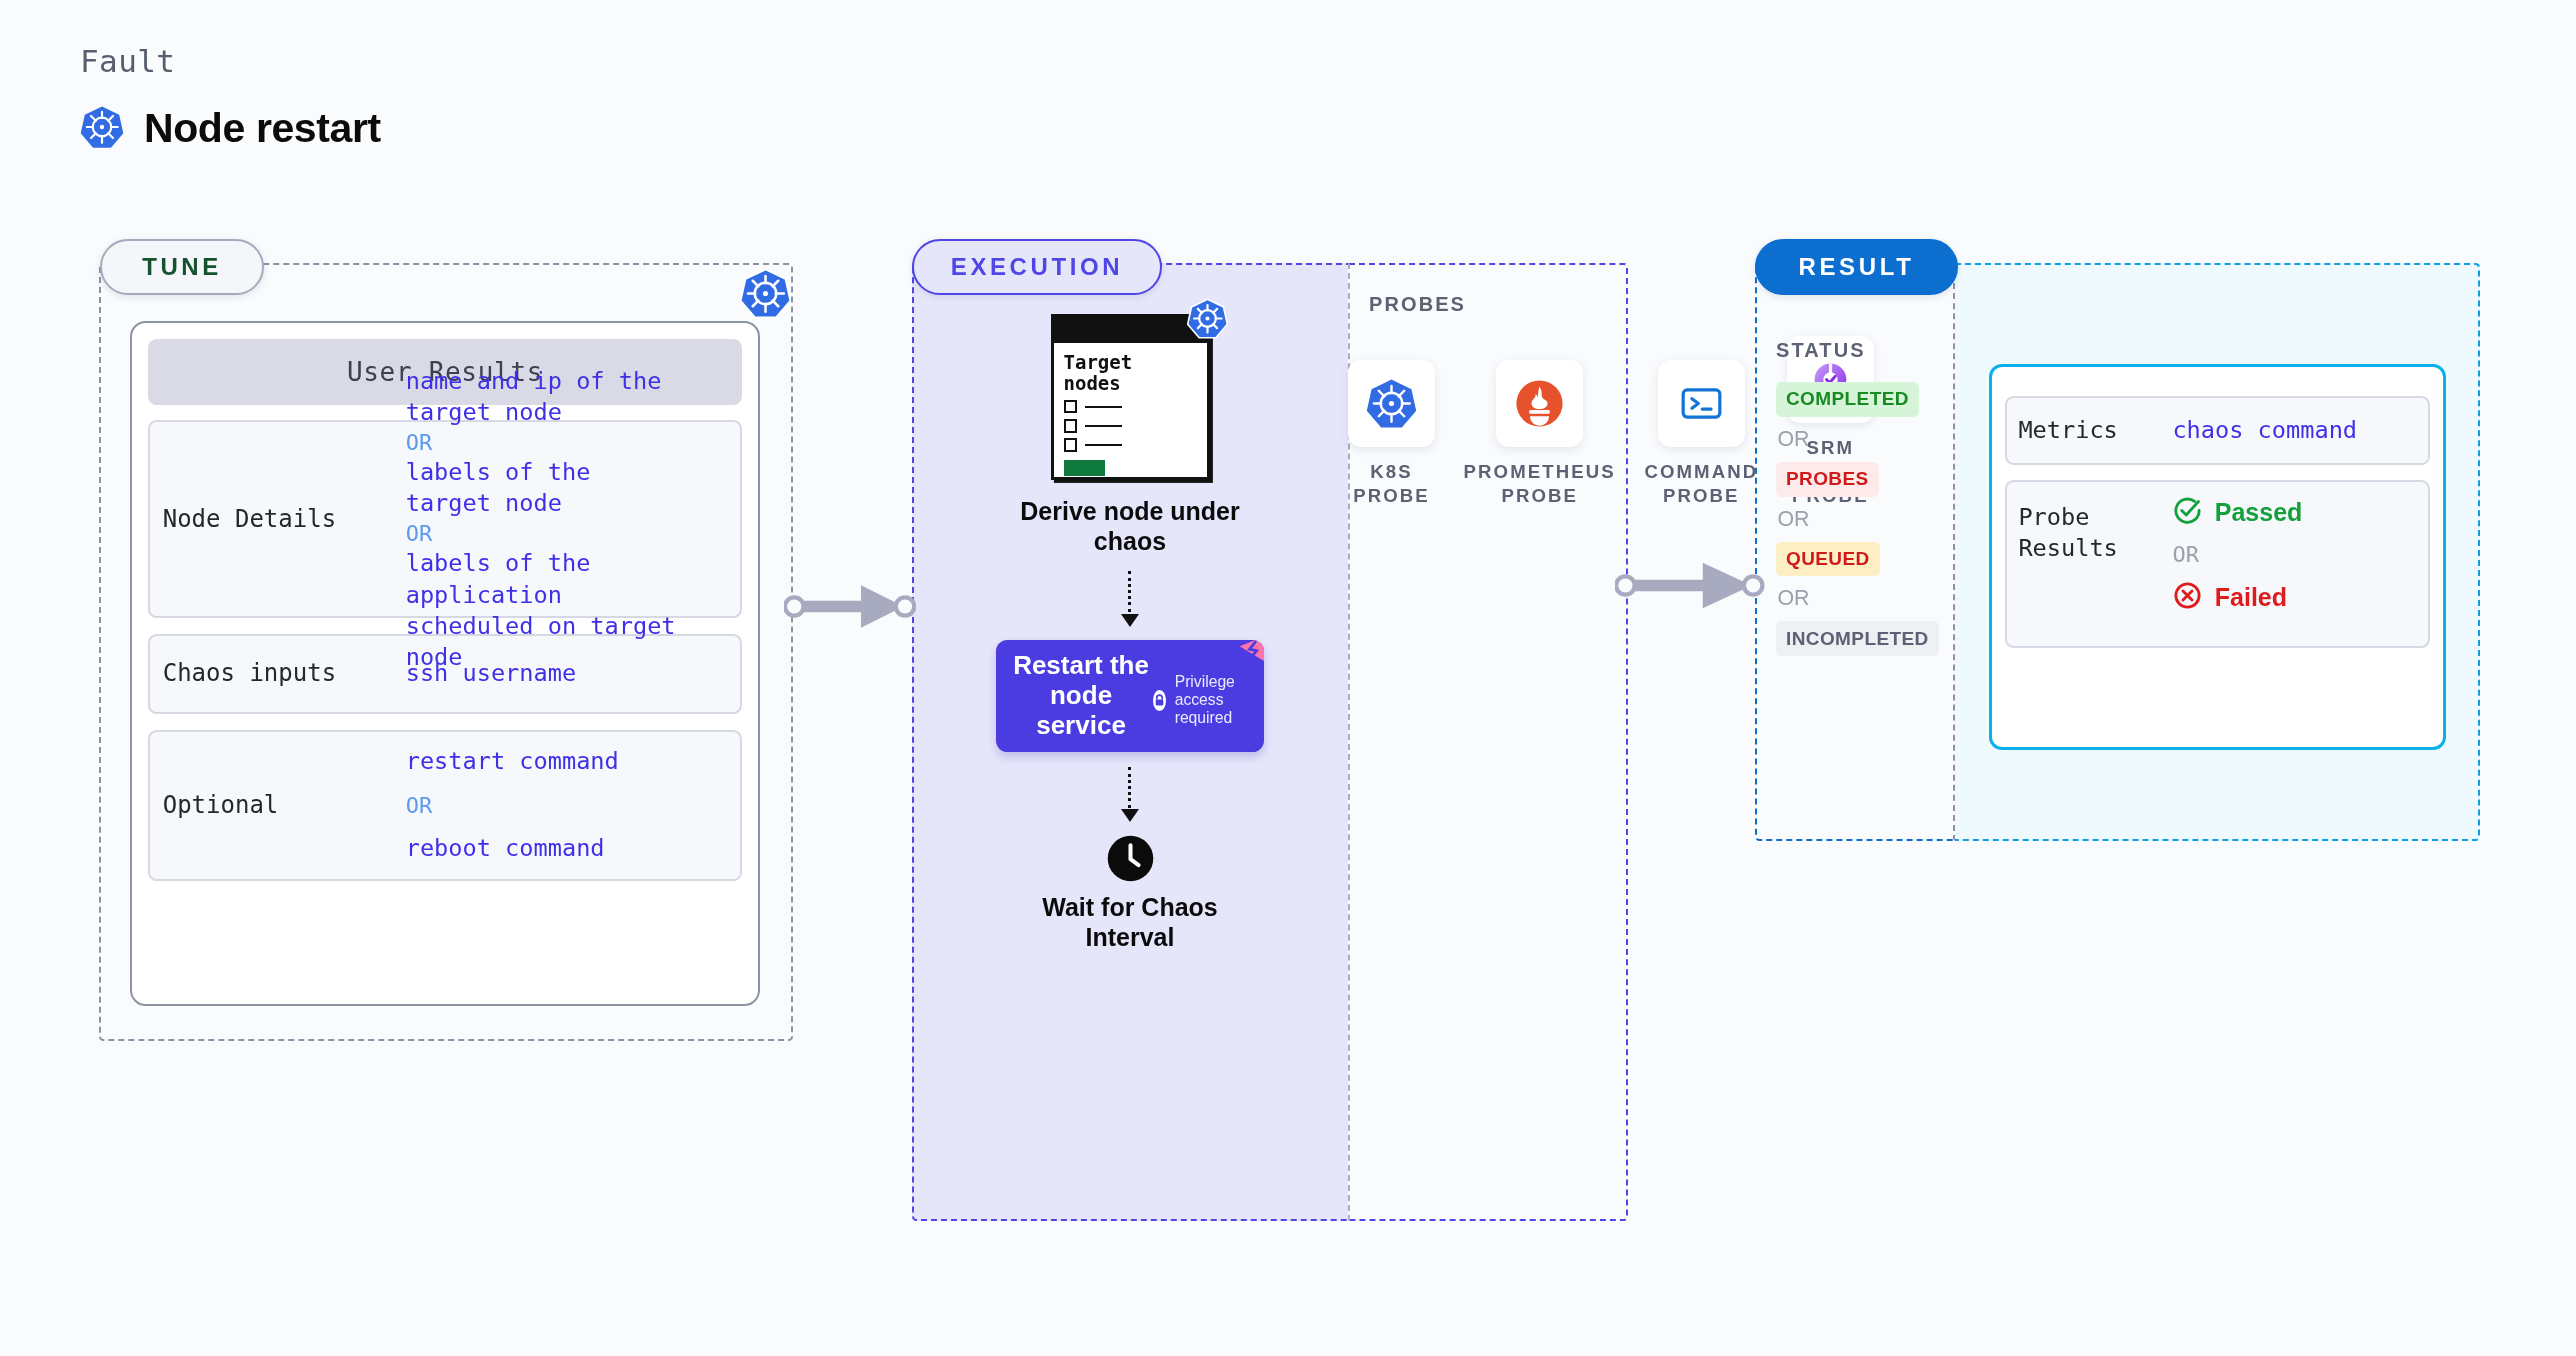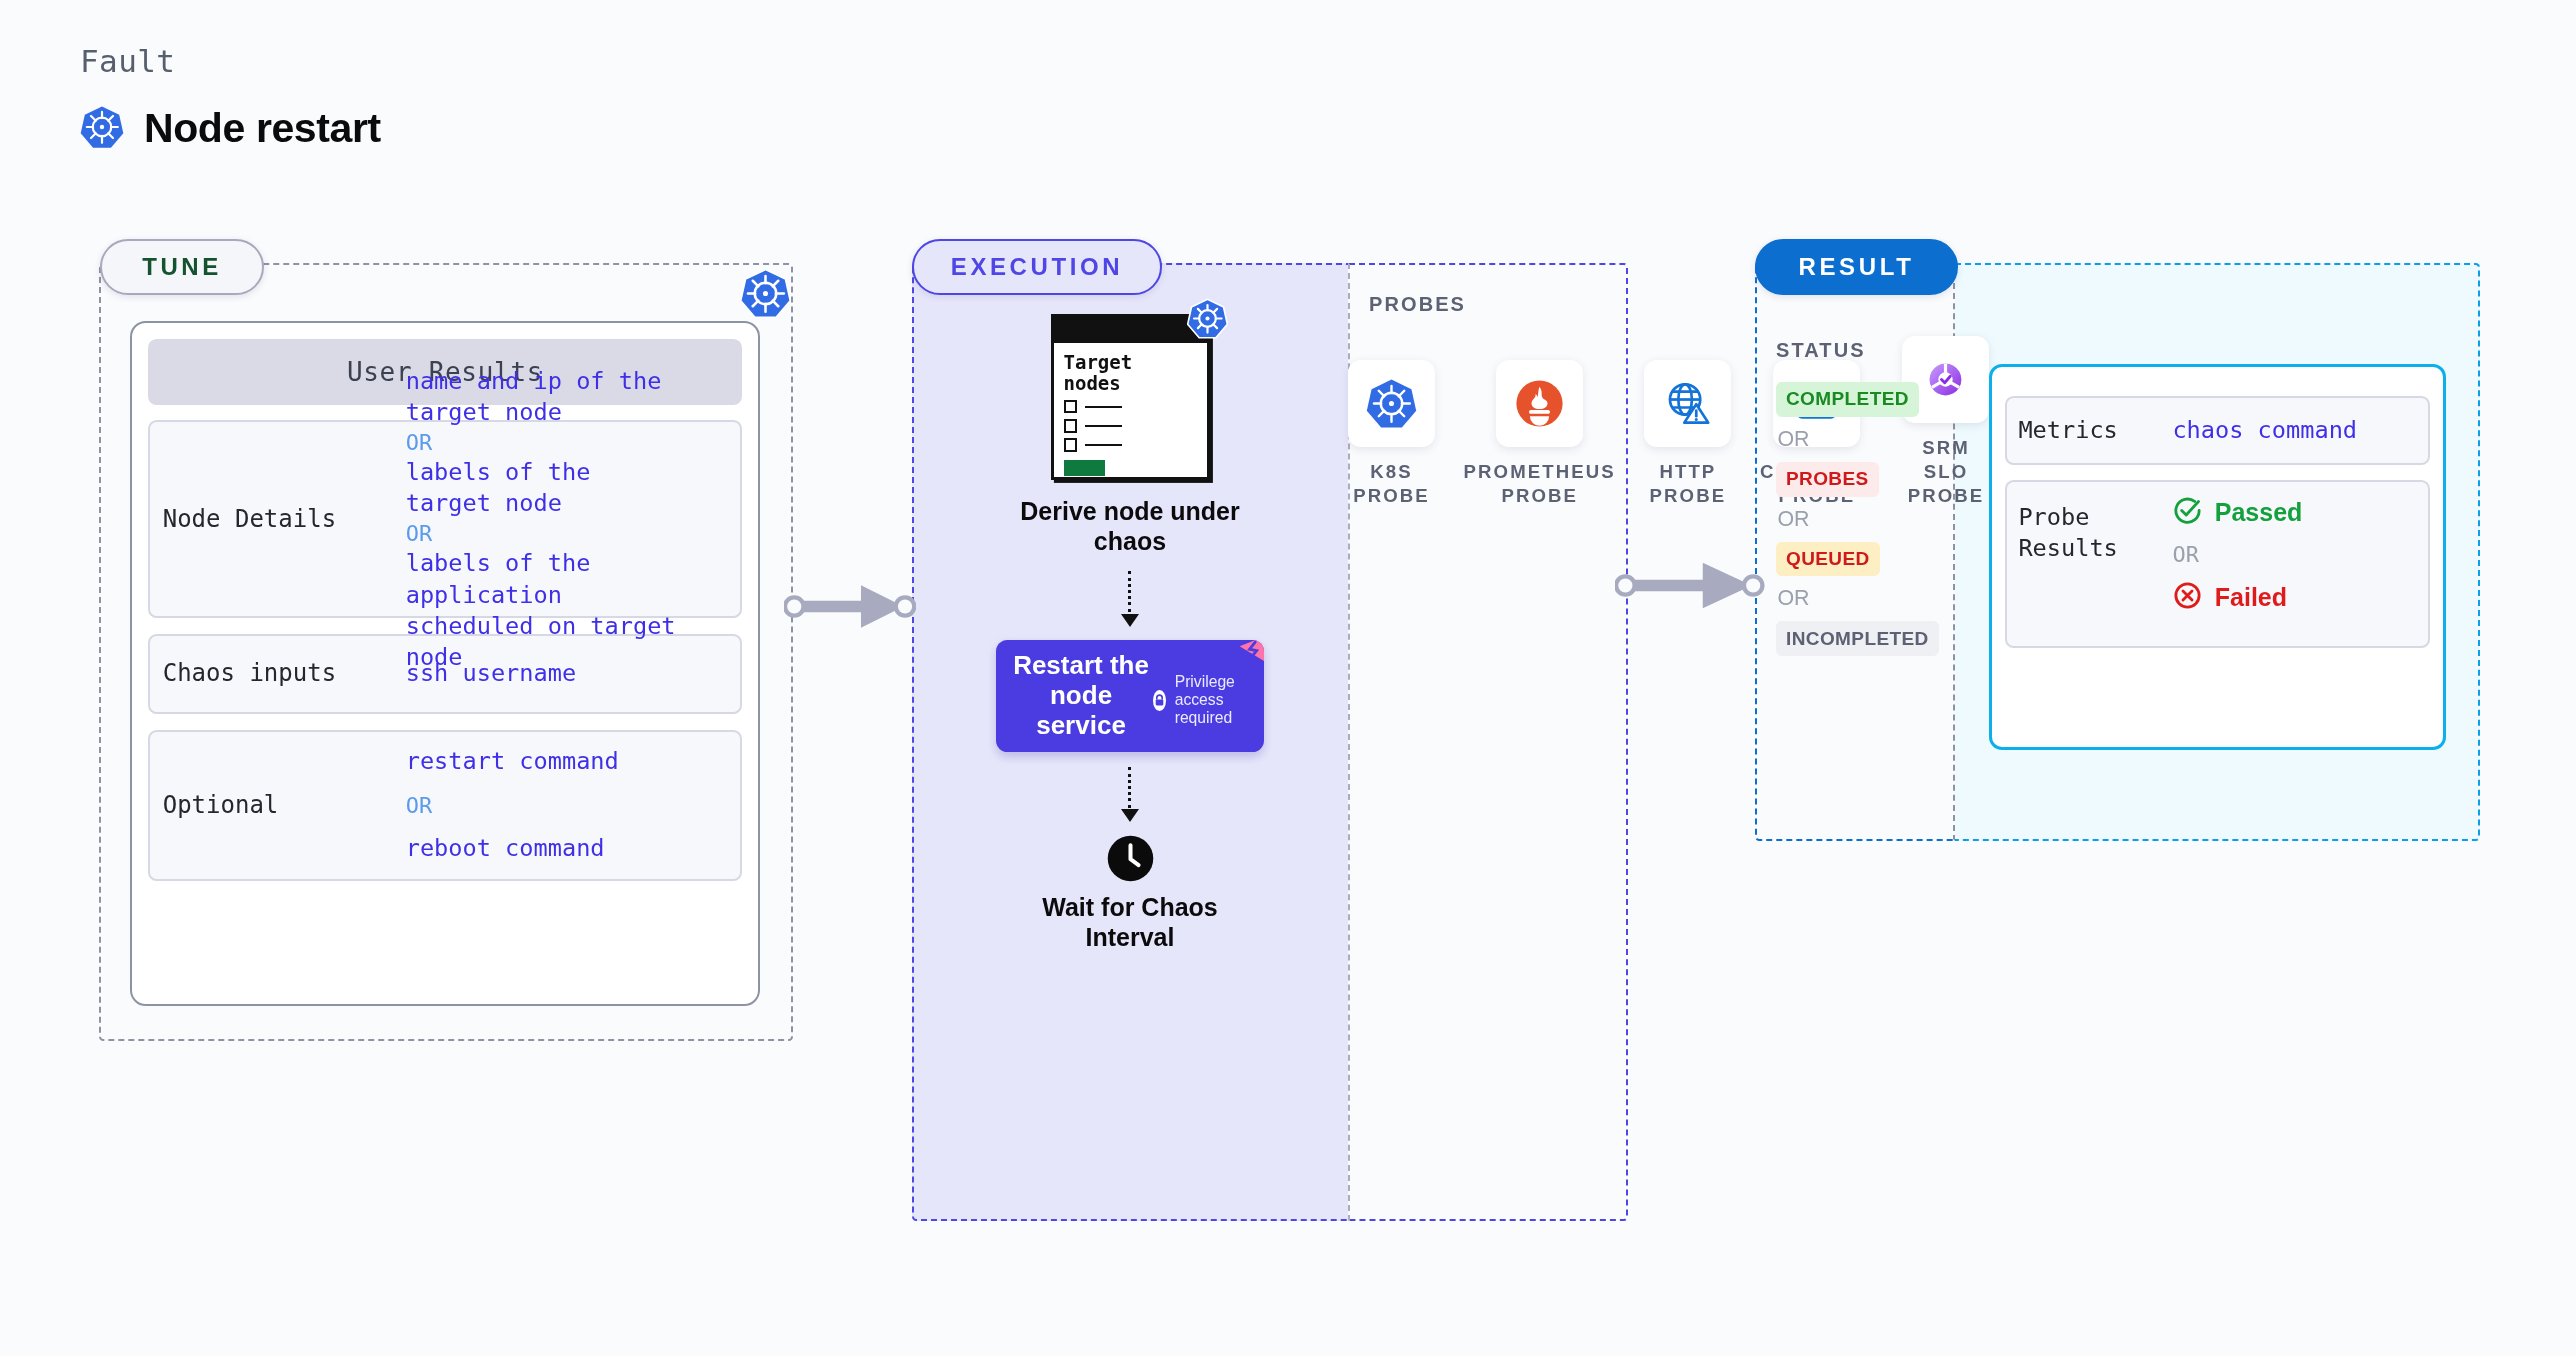--- a/index.html
+++ b/index.html
@@ -522,36 +522,20 @@
         <circle cx="32" cy="32" r="29" fill="#e6522c"></circle>
         <path d="M32 11 c5 7 1 10 4 14 c2 3 6 2 6 7 c0 4-4 7-10 7 s-10-3-10-7 c0-6 6-6 5-12 c3 2 2 5 2 5 c2-4 1-10 3-14z" fill="#ffffff"></path>
         <rect x="19" y="40" width="26" height="5" rx="2" fill="#ffffff"></rect>
         <path d="M20 48 h24 a12 12 0 01-24 0z" fill="#ffffff"></path>
       </svg>
     </div>
     <div class="probe-label">PROMETHEUS
 PROBE</div>
   </div>
 
-  <div class="probe-item">
-    <div class="probe-tile">
-      <svg width="51" height="51" viewBox="0 0 64 64">
-        <g fill="none" stroke="#1373d6" stroke-width="3.4">
-          <circle cx="29" cy="27" r="19"></circle>
-          <ellipse cx="29" cy="27" rx="8.5" ry="19"></ellipse>
-          <line x1="10" y1="27" x2="48" y2="27"></line>
-          <path d="M13 17 h32 M13 37 h32"></path>
-        </g>
-        <path d="M43 33 L58 56 L28 56 Z" fill="#ffffff" stroke="#1373d6" stroke-width="3.4" stroke-linejoin="round"></path>
-        <line x1="43" y1="41" x2="43" y2="48" stroke="#1373d6" stroke-width="3.4" stroke-linecap="round"></line>
-        <circle cx="43" cy="52" r="1.9" fill="#1373d6"></circle>
-      </svg>
-    </div>
-    <div class="probe-label">HTTP PROBE</div>
-  </div>
 
   <div class="probe-item">
     <div class="probe-tile">
       <svg width="51" height="51" viewBox="0 0 64 64">
         <rect x="9" y="15" width="46" height="34" rx="5" fill="none" stroke="#1373d6" stroke-width="4"></rect>
         <path d="M20 26 L28 32 L20 38" fill="none" stroke="#1373d6" stroke-width="4" stroke-linecap="round" stroke-linejoin="round"></path>
         <line x1="33" y1="39" x2="44" y2="39" stroke="#1373d6" stroke-width="4" stroke-linecap="round"></line>
       </svg>
     </div>
     <div class="probe-label">COMMAND

